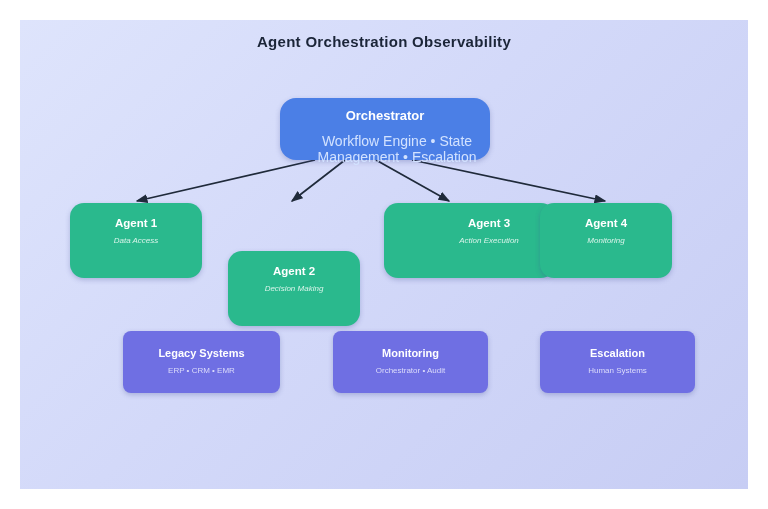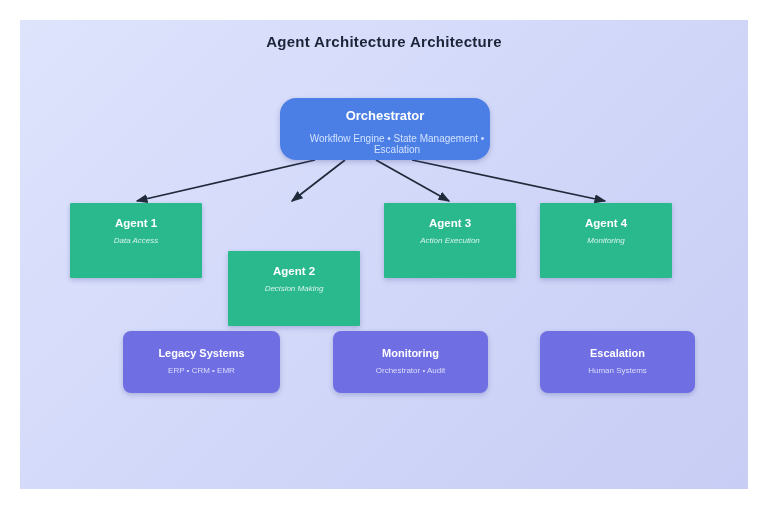--- a/index.html
+++ b/index.html
@@ -35,48 +35,48 @@
     font-weight: bold; color: #ffffff;
   }
   .node .node-sub {
     font-weight: normal;
   }
   .orchestrator {
     left: 260px; top: 78px; width: 210px; height: 62px;
     background: #4b7fe6; border-radius: 16px;
   }
   .orchestrator .node-title { margin-top: 10px; font-size: 13px; }
-  .orchestrator .node-sub  { margin-top: 10px; font-size: 10px; color: #d2e2ff; padding-left: 24px; }
+  .orchestrator .node-sub  { margin-top: 10px; font-size: 14px; color: #d2e2ff; padding-left: 24px; }
   .agent {
     top: 183px; width: 132px; height: 75px;
-    background: #2ab98d; border-radius: 1px;
+    background: #2ab98d; border-radius: 14px;
   }
   .agent .node-title { margin-top: 14px; font-size: 11.5px; }
   .agent .node-sub  { margin-top: 7px; font-size: 8px; color: #d9f4ea; font-style: italic; }
   .agent-1 { left: 50px; }
   .agent-2 { left: 208px; margin-top: 48px; }
-  .agent-3 { left: 364px; }
+  .agent-3 { left: 364px; padding-left: 39px; }
   .agent-4 { left: 520px; }
   .system {
     top: 311px; width: 156px; height: 62px;
     background: #6f6fe3; border-radius: 8px;
   }
   .system .node-title { margin-top: 16px; font-size: 11px; }
   .system .node-sub  { margin-top: 7px; font-size: 8px; color: #dcdcfb; }
   .system-legacy     { left: 103px; width: 157px; }
   .system-monitoring { left: 313px; width: 155px; }
   .system-escalation { left: 520px; width: 155px; }
 </style>
 </head>
 <body>
 
 <div class="stage">
   <div class="canvas">
 
-    <div class="diagram-title">Agent Architecture Architecture</div>
+    <div class="diagram-title">Agent Orchestration Observability</div>
 
     <svg class="arrow-layer" viewBox="0 0 728 469" xmlns="http://www.w3.org/2000/svg">
       <defs>
         <marker id="arrowhead" markerUnits="userSpaceOnUse" markerWidth="12" markerHeight="9" refX="10.5" refY="4.5" orient="auto">
           <path d="M0,0 L12,4.5 L0,9 Z" fill="#1f2a3a"></path>
         </marker>
       </defs>
       <line x1="295" y1="140" x2="117" y2="181" stroke="#1f2a3a" stroke-width="1.7" marker-end="url(#arrowhead)"></line>
       <line x1="325" y1="140" x2="272" y2="181" stroke="#1f2a3a" stroke-width="1.7" marker-end="url(#arrowhead)"></line>
       <line x1="356" y1="140" x2="429" y2="181" stroke="#1f2a3a" stroke-width="1.7" marker-end="url(#arrowhead)"></line>

